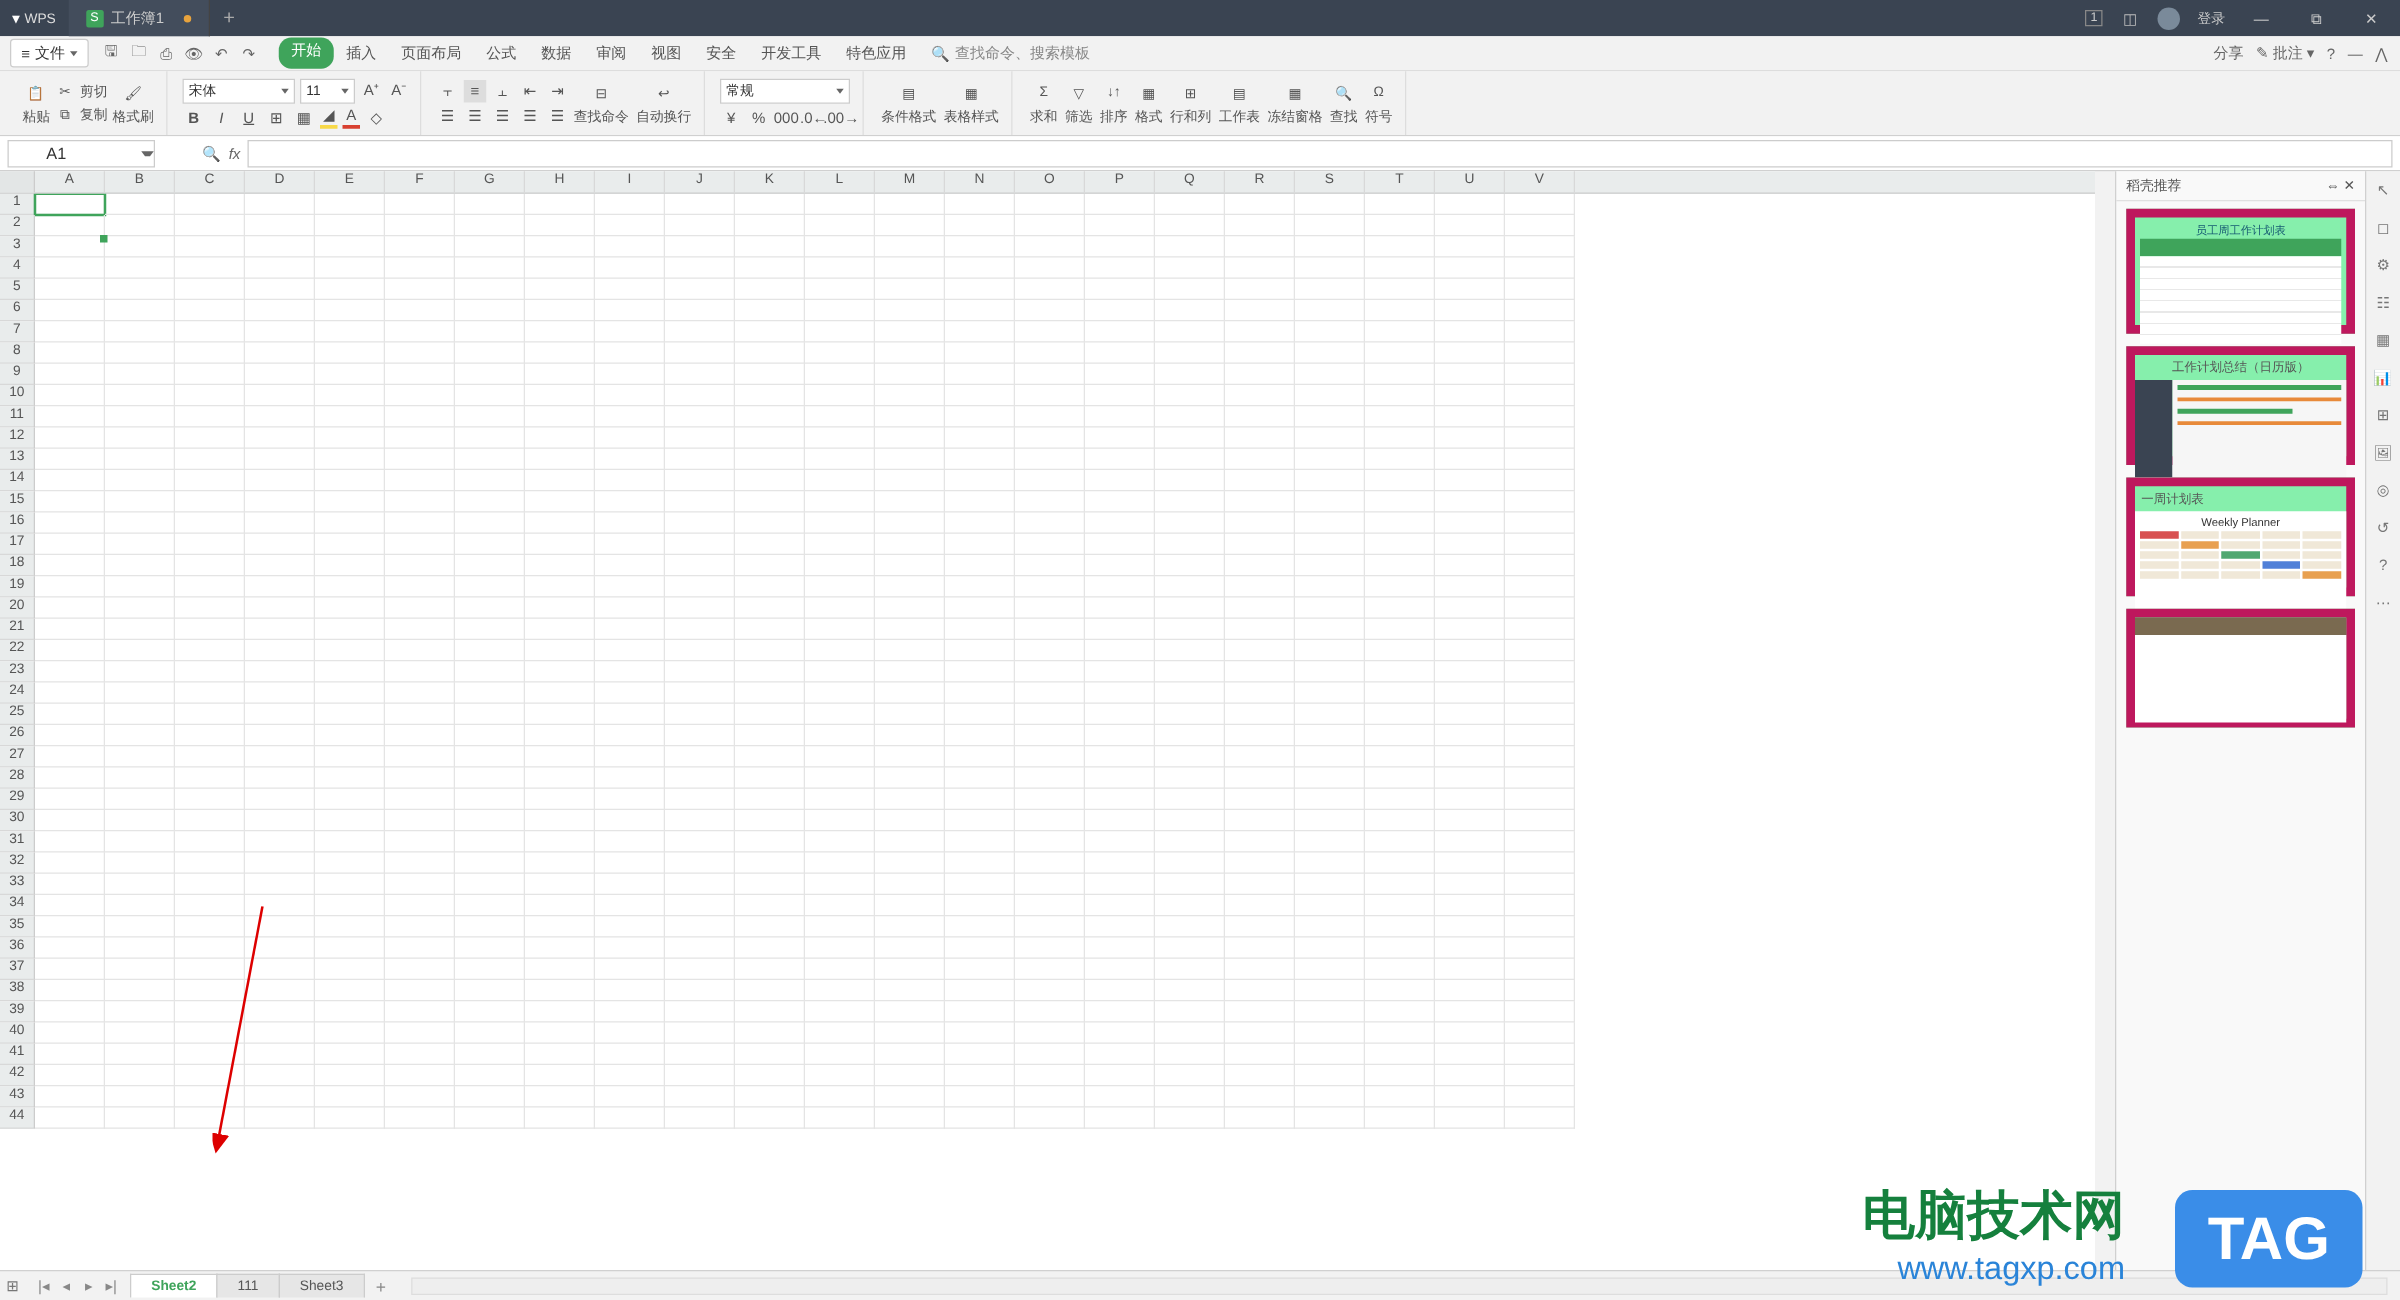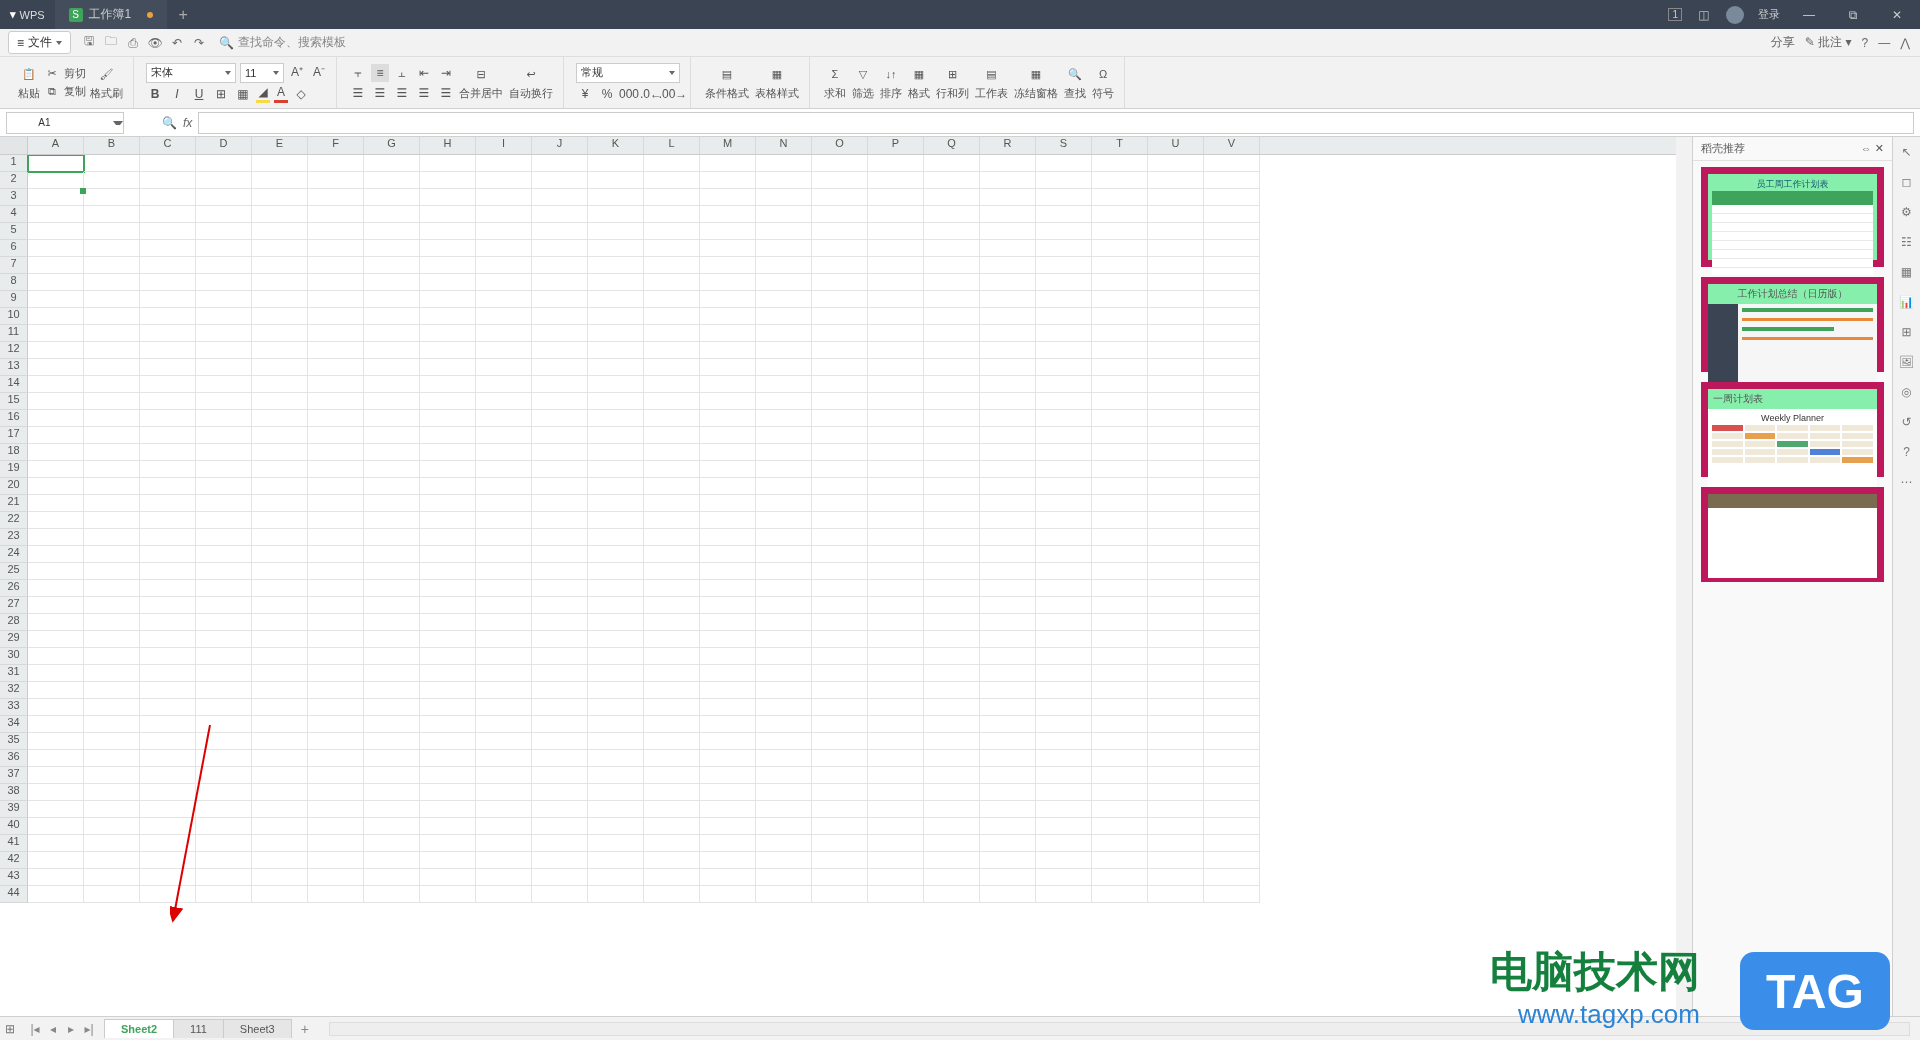--- a/index.html
+++ b/index.html
@@ -42,21 +42,21 @@
 .ribbon .sizesel { width: 44px; height: 20px; border: 1px solid #ccc; background: #fff; padding: 0 4px; font-size: 11px; display: flex; align-items: center; justify-content: space-between; }
 .ribbon .fmtsel { width: 104px; height: 20px; border: 1px solid #ccc; background: #fff; padding: 0 4px; font-size: 11px; display: flex; align-items: center; justify-content: space-between; }
 .ribbon .ibtn { width: 18px; height: 18px; display: flex; align-items: center; justify-content: center; color: #555; }
 .ribbon .iconrow { display: flex; gap: 4px; }
 .ribbon .stack { display: flex; flex-direction: column; gap: 2px; }
 .ribbon .colorbar-y { border-bottom: 3px solid #f8d948; width: 14px; }
 .ribbon .colorbar-r { border-bottom: 3px solid #d84030; width: 14px; }
 
 
 .fbar { height: 28px; background: #fff; border-bottom: 1px solid #d0d0d0; display: flex; align-items: center; }
-.fbar .namebox { width: 118px; height: 22px; border: 1px solid #ccc; margin-left: 6px; display: flex; align-items: center; justify-content: center; font-size: 10px; }
+.fbar .namebox { width: 118px; height: 22px; border: 1px solid #ccc; margin-left: 6px; display: flex; align-items: center; justify-content: center; font-size: 13px; }
 .fbar .namebox .dd { margin-left: auto; padding-right: 4px; color: #888; }
 .fbar .fx { margin-left: 38px; display: flex; align-items: center; gap: 6px; color: #666; }
 .fbar .formula { flex: 1; height: 22px; border: 1px solid #ccc; margin-left: 6px; margin-right: 6px; background: #fff; }
 
 
 .main { display: flex; height: calc(1040px - 29px - 28px - 52px - 28px - 24px); }
 .gridwrap { flex: 1; display: flex; flex-direction: column; background: #fff; position: relative; }
 .colheaders { display: flex; height: 18px; background: #e9ecec; border-bottom: 1px solid #ccc; }
 .colheaders .corner { width: 28px; border-right: 1px solid #ccc; background: #e3e6e6; }
 .colheaders .ch { width: 56px; text-align: center; font-size: 11px; color: #555; border-right: 1px solid #d8d8d8; }
@@ -155,20 +155,32 @@
     <span class="tri"></span>
   </div>
   <div class="quickbar">
     <span class="qi">🖫</span>
     <span class="qi">🗀</span>
     <span class="qi">⎙</span>
     <span class="qi">👁</span>
     <span class="qi">↶</span>
     <span class="qi">↷</span>
   </div>
+  <div class="menus">
+    <span class="mi active">开始</span>
+    <span class="mi">插入</span>
+    <span class="mi">页面布局</span>
+    <span class="mi">公式</span>
+    <span class="mi">数据</span>
+    <span class="mi">审阅</span>
+    <span class="mi">视图</span>
+    <span class="mi">安全</span>
+    <span class="mi">开发工具</span>
+    <span class="mi">特色应用</span>
+  </div>
   <div class="search">
     <span>🔍</span>
     <span>查找命令、搜索模板</span>
   </div>
   <div class="rightmenu">
     <span>分享</span>
     <span>✎ <span>批注</span> ▾</span>
     <span>?</span>
     <span>—</span>
     <span>⋀</span>
@@ -234,21 +246,21 @@
       <div class="iconrow">
         <span class="ibtn">☰</span>
         <span class="ibtn">☰</span>
         <span class="ibtn">☰</span>
         <span class="ibtn">☰</span>
         <span class="ibtn">☰</span>
       </div>
     </div>
     <div class="vbtn">
         <span class="ic">⊟</span>
-        <span>合并居中</span>
+        <span>查找命令</span>
       </div>
     <div class="vbtn">
         <span class="ic">↩</span>
         <span>自动换行</span>
       </div>
   </div>
   <div class="group">
     <div class="stack">
       <div class="fmtsel">
           <span>常规</span>

